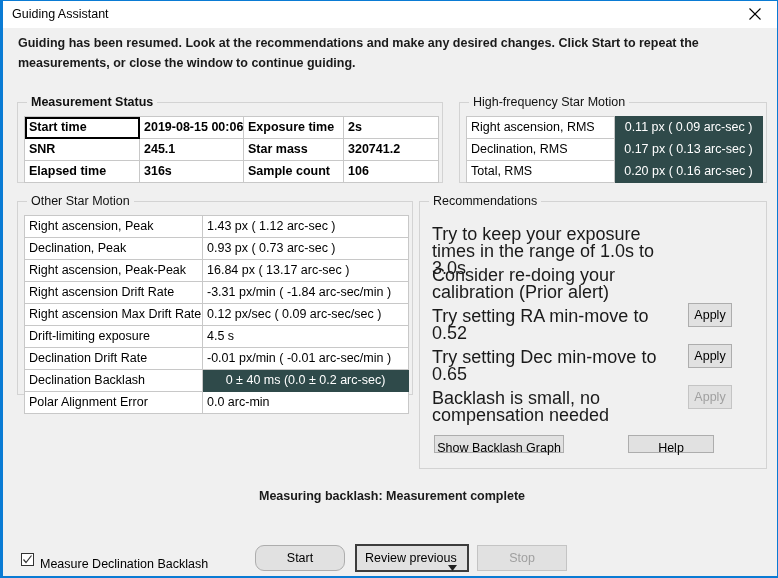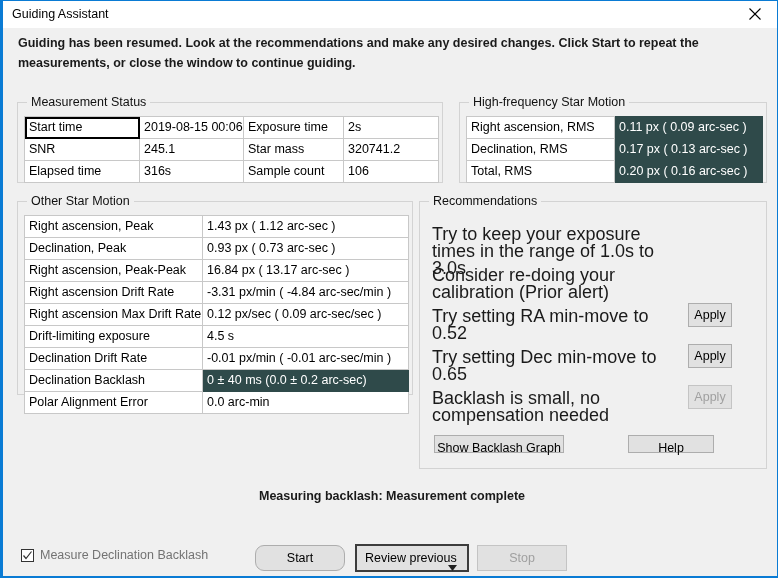--- a/index.html
+++ b/index.html
@@ -102,29 +102,30 @@
     line-height: 21px;
     overflow: hidden;
     white-space: nowrap;
     text-overflow: clip;
     background: #ffffff;
   }
   .grid td.hl {
     background: #2f4a4a;
     color: #ffffff;
     border-color: #2f4a4a;
+    text-align: center;
   }
   .grid td.focus-cell {
     outline: 2px solid #000000;
     outline-offset: -2px;
     margin-left: 20px;
   }
 
   
-  #measurement-status { left: 14px; top: 101px; width: 426px; height: 81px; }
+  #measurement-status { left: 14px; top: 101px; width: 426px; height: 81px; font-weight: bold; }
   #ms-grid { left: 6px; top: 13px; width: 414px; }
 
   
   #high-freq { left: 456px; top: 101px; width: 308px; height: 81px; }
   #hf-grid { left: 6px; top: 13px; width: 296px; }
 
   
   #other-motion { left: 14px; top: 200px; width: 396px; height: 194px; }
   #osm-grid { left: 6px; top: 13px; width: 384px; }
 
@@ -207,22 +208,23 @@
     border: 1px solid #333333;
     background: #ffffff;
     box-sizing: border-box;
     position: relative;
     flex: 0 0 auto;
   }
   .checkbox-box svg { position:absolute; left:0; top:0; }
   .checkbox-label {
     margin-left: 6px;
     font-size: 12.5px;
-    color: #737373;
+    color: #000000;
     white-space: nowrap;
+    margin-top: 9px;
   }
 
   #start-button {
     left: 252px; top: 544px; width: 90px; height: 26px; border-radius: 9px;
   }
   #review-button {
     left: 352px; top: 543px; width: 114px; height: 28px;
     border: 2px solid #3c3c3c;
     background: #e1e1e1;
     line-height: 22px;
@@ -332,21 +334,21 @@
         <tr>
           <td>Declination, Peak</td>
           <td>0.93 px (  0.73 arc-sec )</td>
         </tr>
         <tr>
           <td>Right ascension, Peak-Peak</td>
           <td>16.84 px ( 13.17 arc-sec )</td>
         </tr>
         <tr>
           <td>Right ascension Drift Rate</td>
-          <td>-3.31 px/min ( -4.84 arc-sec/min )</td>
+          <td>-3.31 px/min ( -1.84 arc-sec/min )</td>
         </tr>
         <tr>
           <td>Right ascension Max Drift Rate</td>
           <td>0.12 px/sec (  0.09 arc-sec/sec )</td>
         </tr>
         <tr>
           <td>Drift-limiting exposure</td>
           <td> 4.5 s</td>
         </tr>
         <tr>

